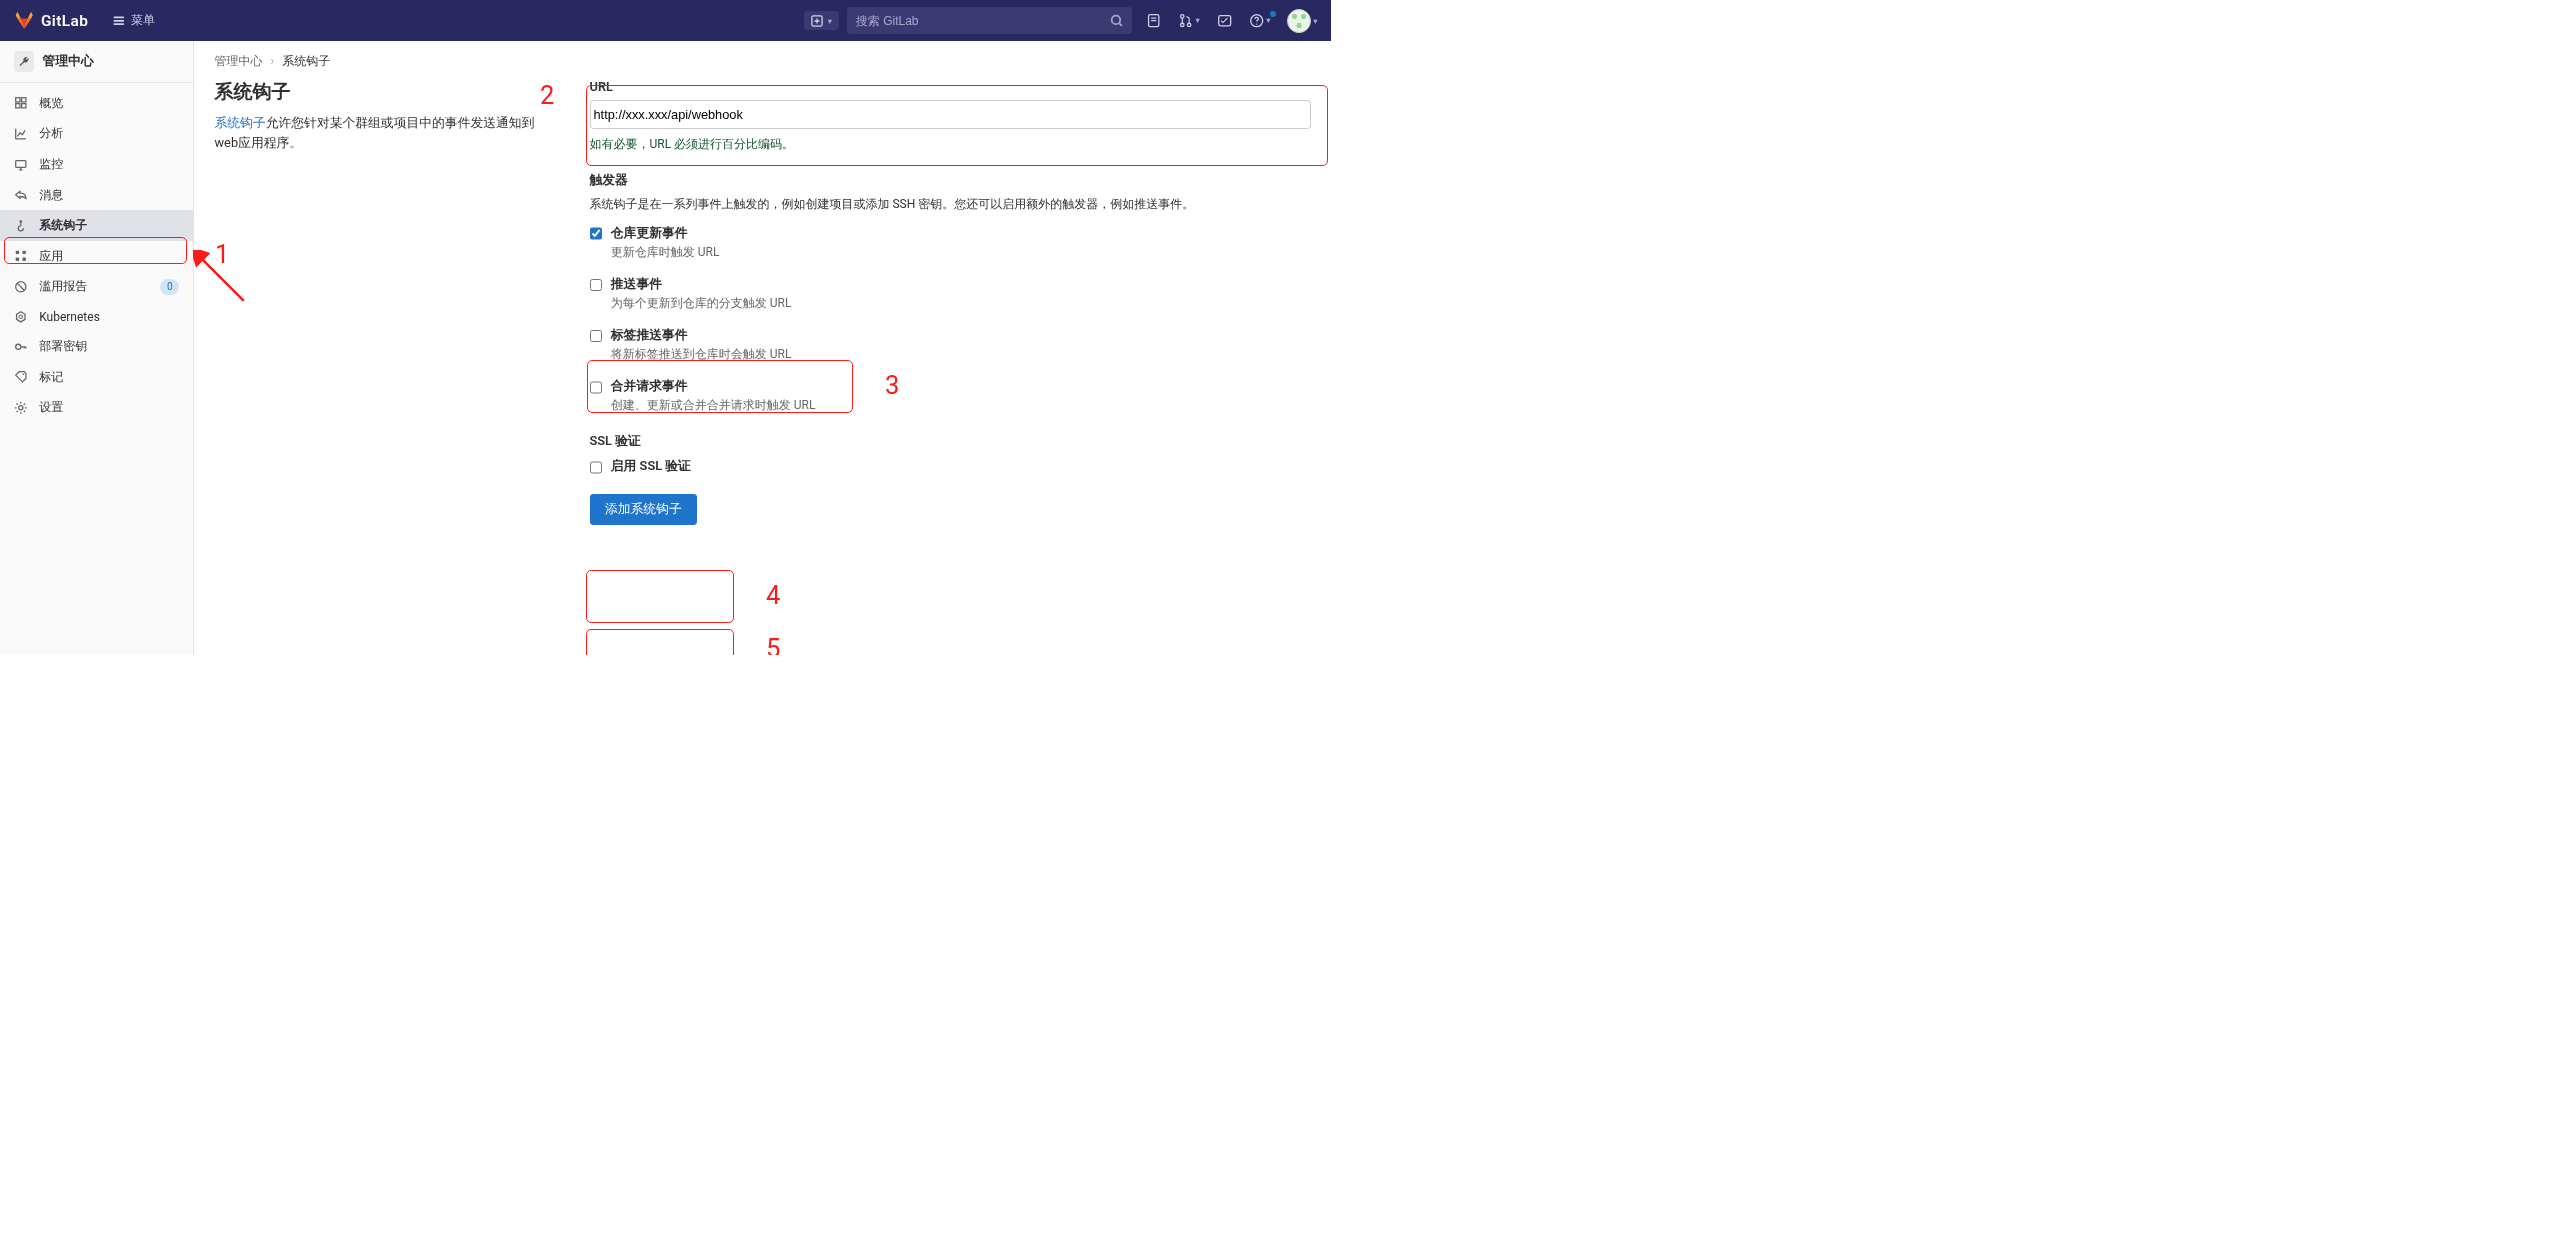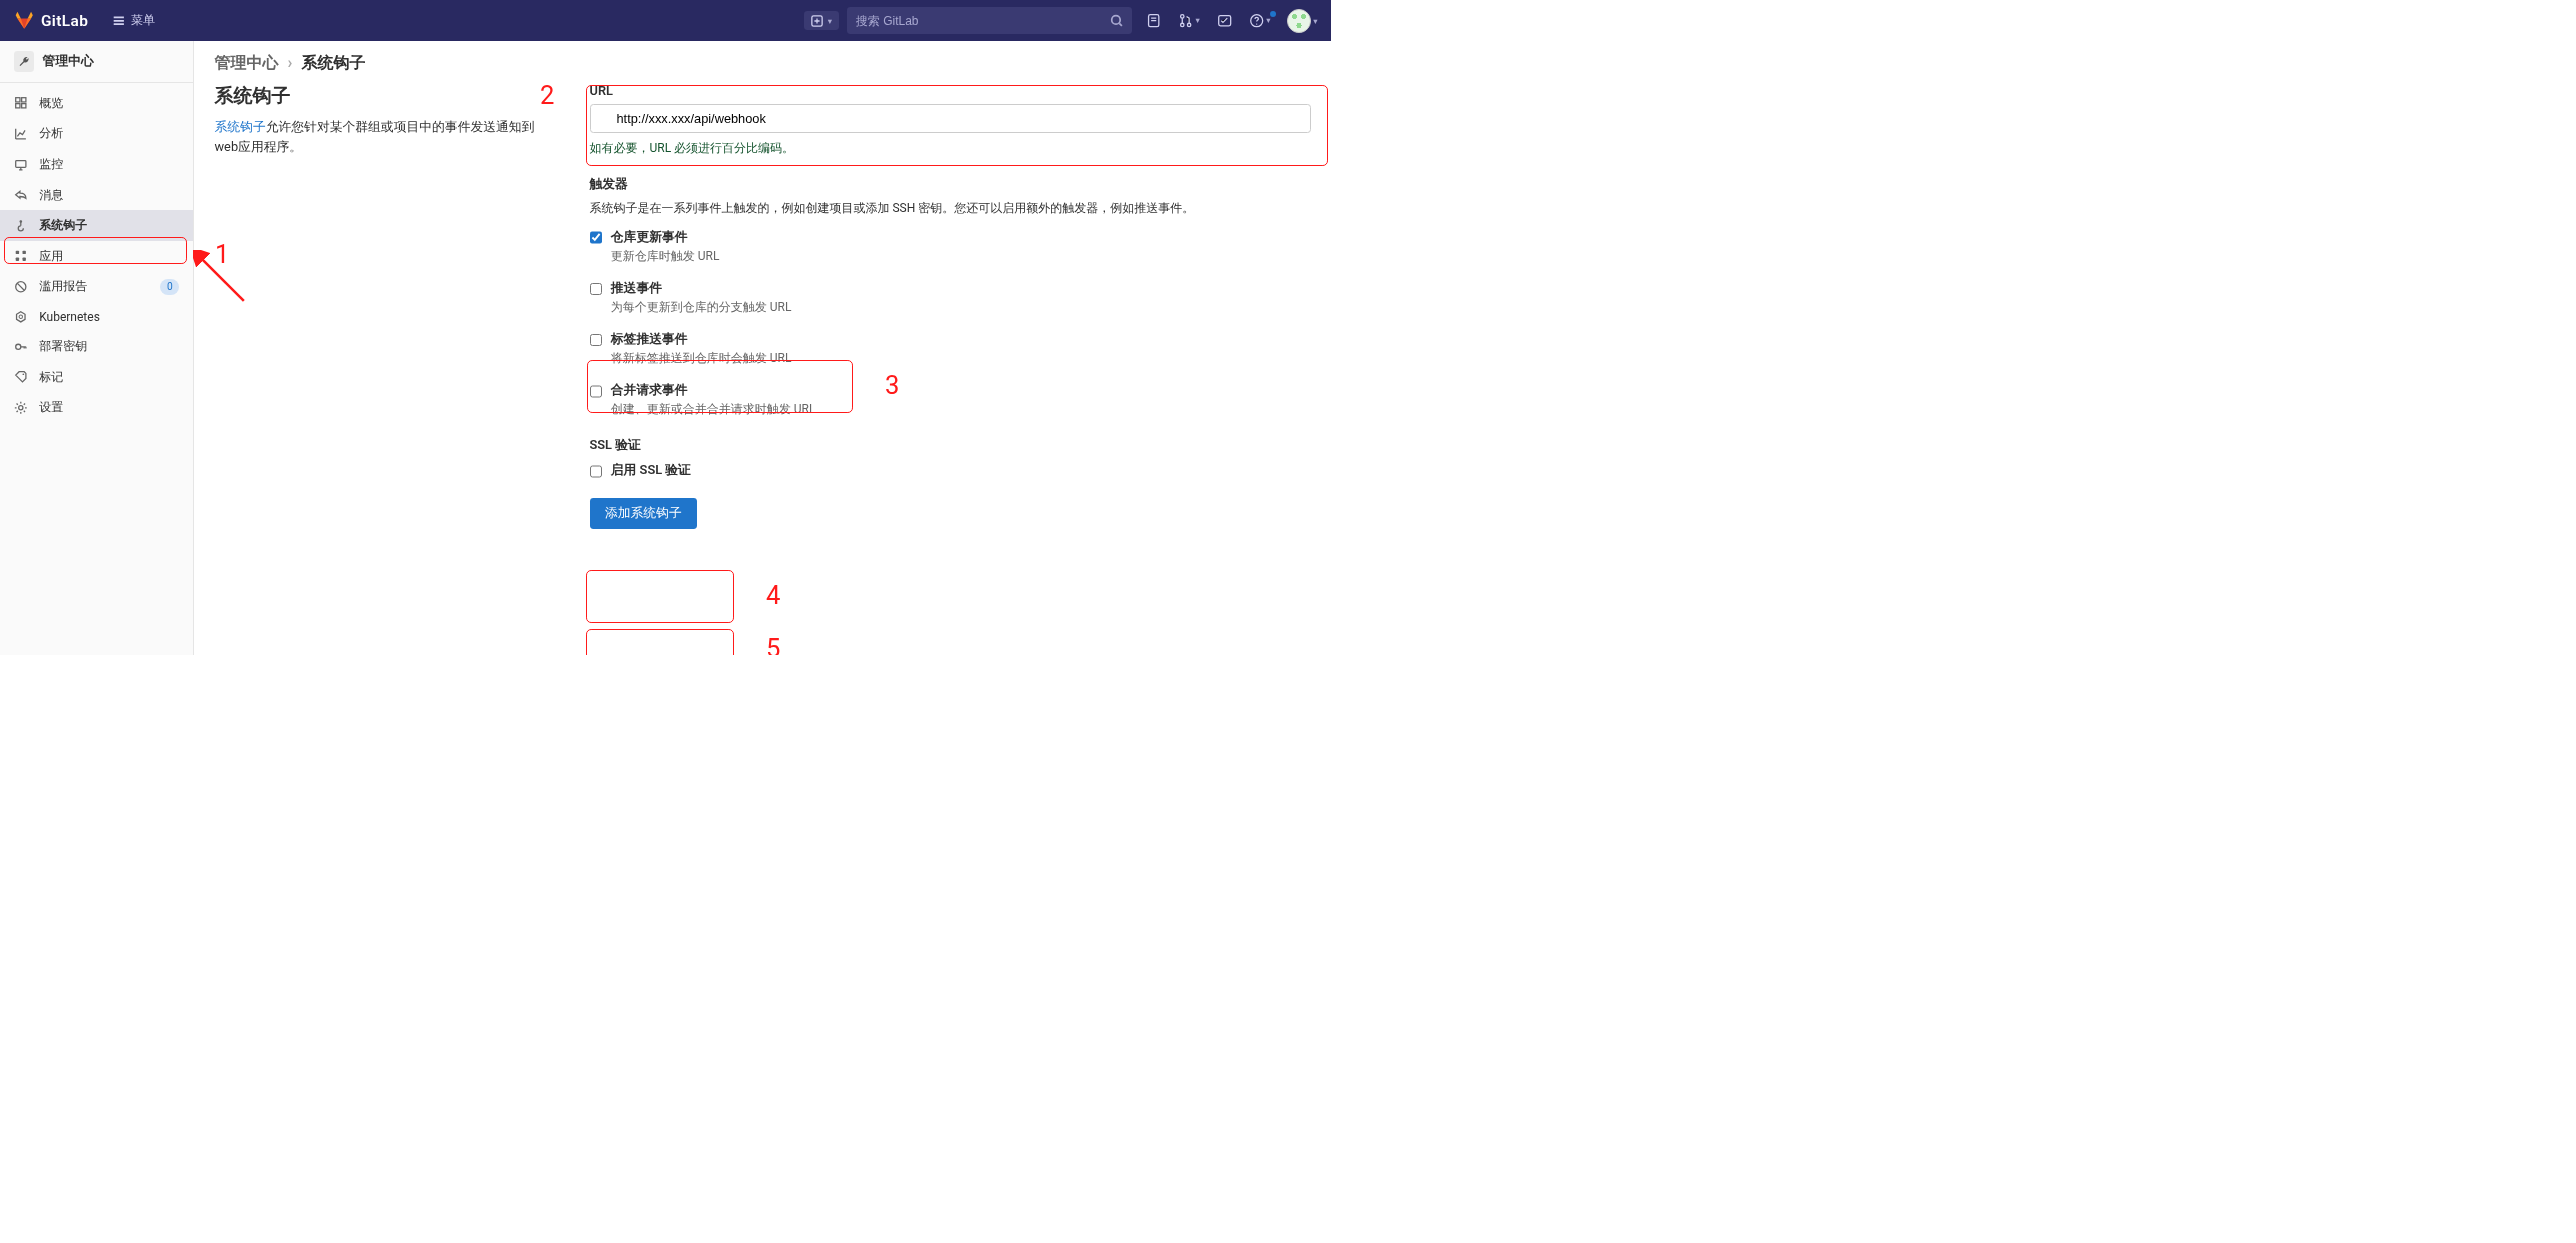--- a/index.html
+++ b/index.html
@@ -82,35 +82,35 @@
   }
   .sidebar-item.active { background:#e1e1e8; font-weight:600; }
   .sidebar-item .ico { width:15.4px; height:15.4px; display:flex; align-items:center; justify-content:center; color:#666; }
   .sidebar-item .badge {
     margin-left:auto; background:#d4e4f7; color:#1f75cb;
     border-radius:8.5px; padding:0 6.8px; font-size:10.2px; line-height:15.4px;
   }
 
   
   .main { flex:1; padding:12px 20.5px 34px 20.5px; }
-  .breadcrumbs { color:#666; font-size:16px; margin-bottom:8.5px;font-weight:bold; }
+  .breadcrumbs { color:#666; font-size:12px; margin-bottom:8.5px; }
   .breadcrumbs .sep { margin:0 5.1px; color:#aaa; }
   .breadcrumbs .cur { color:#303030; }
   .content-row { display:flex; gap:34px; }
   .intro { width:341px; position:relative; }
   .intro h1 { font-size:19px; font-weight:700; margin-bottom:8.5px; }
   .intro p { font-size:12.8px; line-height:1.6; color:#303030; }
   .intro a { color:#1f75cb; text-decoration:none; }
   .form { flex:1; max-width:735px; }
   .form-group { margin-bottom:19px; position:relative; }
   .form-group .label { font-weight:600; font-size:12.8px; margin-bottom:6.8px; display:block; }
   .form-group .help { color:#14532d; font-size:12px; margin-top:6.8px; }
   .text-input {
     width:100%; height:29px; border:0.9px solid #ccc; border-radius:3.4px;
-    padding:0 26px; font-size:12.8px; outline:none;
+    padding:0 3px; font-size:12.8px; outline:none;
   }
   .trigger-help { color:#303030; font-size:12px; margin:6.8px 0 12px 0; }
   .checkbox-row { display:flex; align-items:flex-start; gap:8.5px; margin-bottom:15.4px; }
   .checkbox-row input[type=checkbox] { margin-top:2.6px; width:12.8px; height:12.8px; cursor:pointer; accent-color:#1f75cb; }
   .checkbox-row .cb-label { font-weight:600; font-size:12.8px; }
   .checkbox-row .cb-sub { color:#666; font-size:12px; margin-top:1.7px; }
   .checkbox-col { display:flex; flex-direction:column; }
   .ssl-group .label { margin-bottom:8.5px; }
   .submit-btn {
     background:#1f75cb; color:#fff; border:none;

